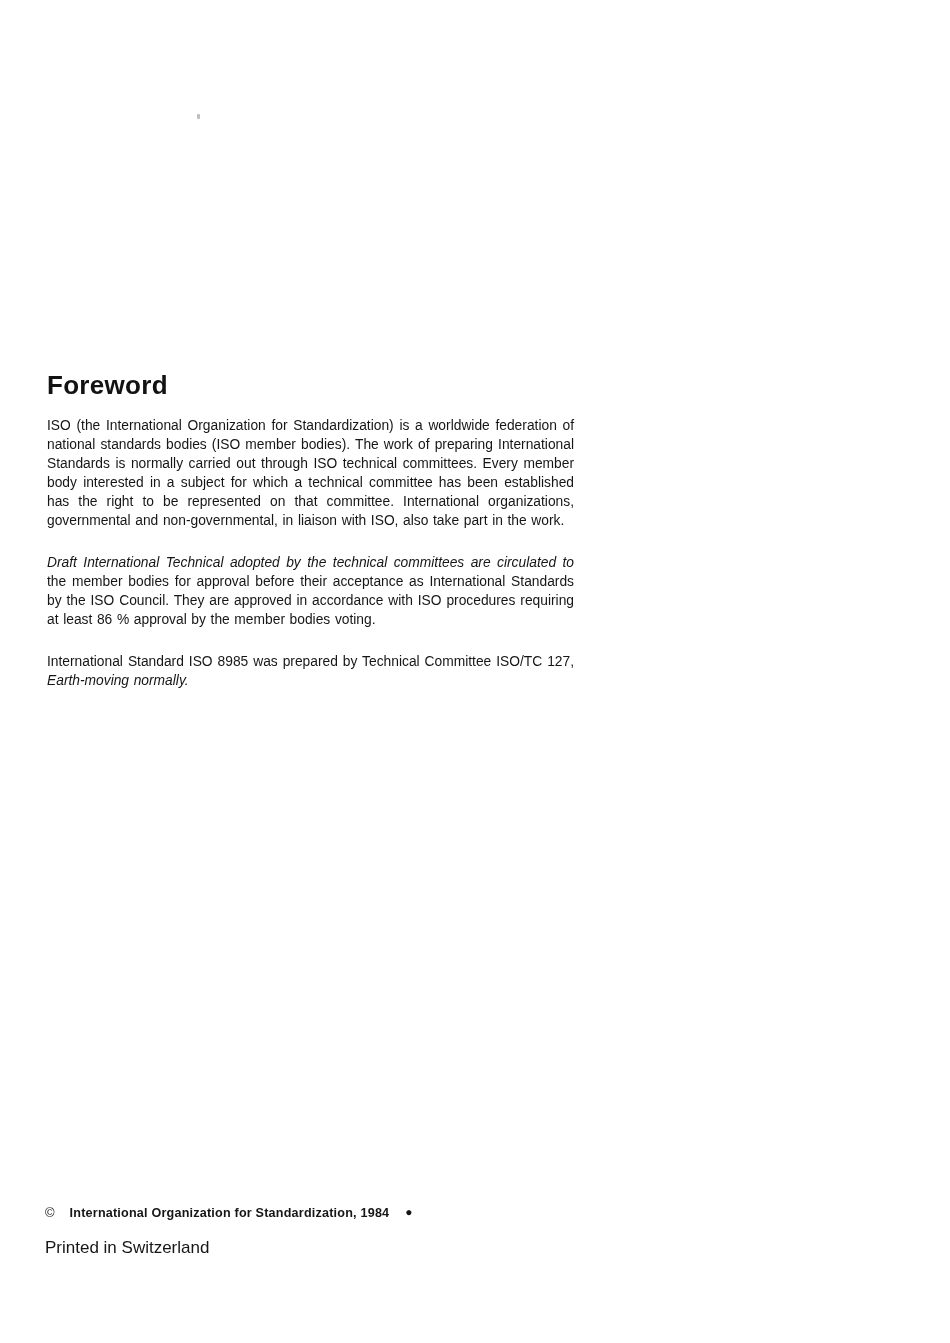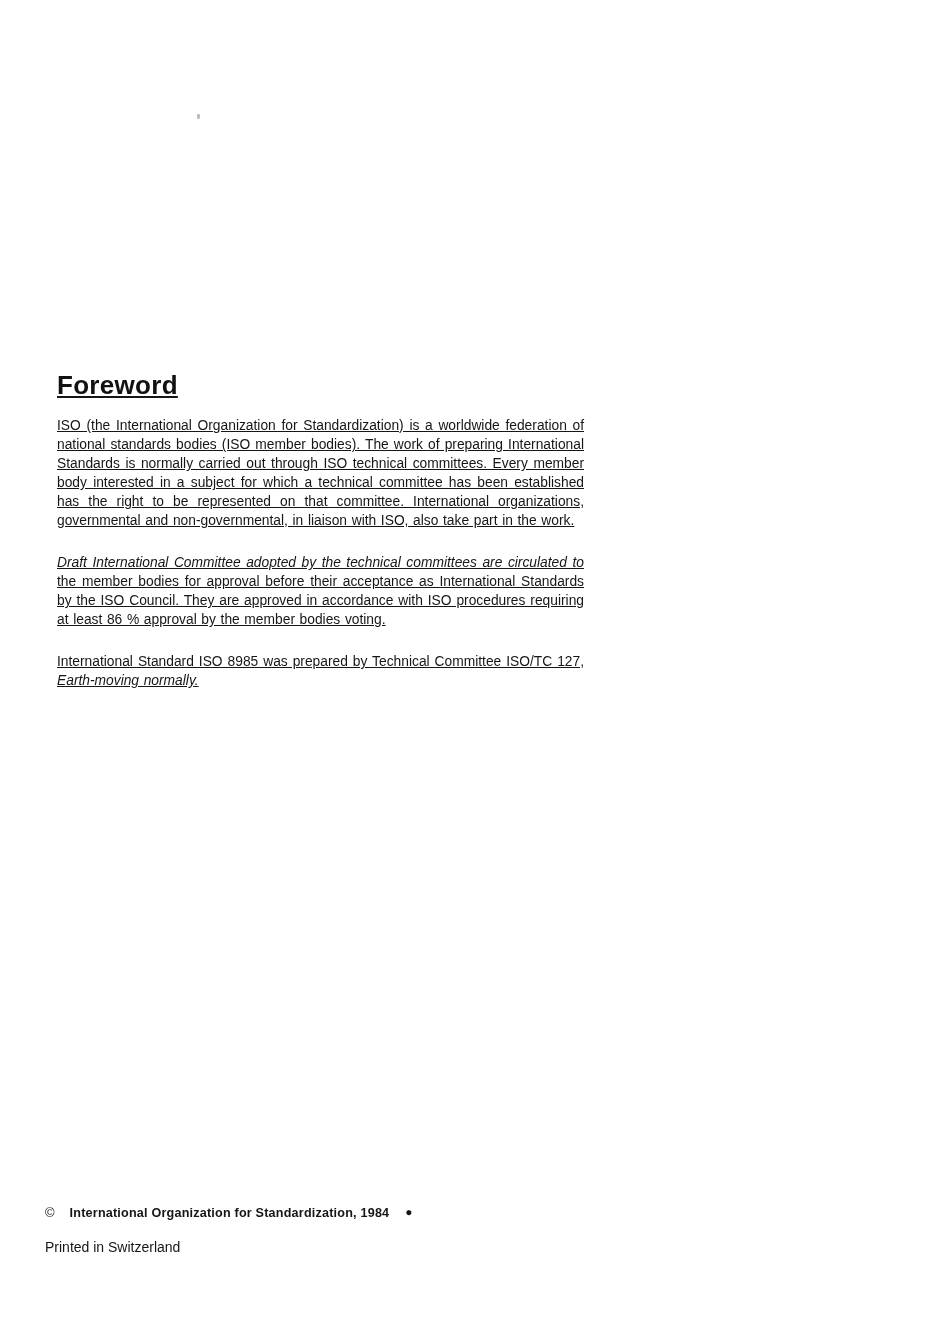--- a/index.html
+++ b/index.html
@@ -25,24 +25,23 @@
     position: absolute;
     left: 197px;
     top: 114px;
     width: 3px;
     height: 5px;
     background: rgba(70, 70, 70, 0.35);
     border-radius: 1px;
   }
   .content {
     position: absolute;
-    left: 57px;
+    left: 47px;
     top: 371px;
     width: 527px;
-    text-decoration: underline;
   }
   .heading {
     font-size: 26px;
     line-height: 28px;
     font-weight: bold;
     letter-spacing: 0.3px;
     margin: 0 0 17px 0;
     color: #121212;
   }
   .para {
@@ -75,38 +74,38 @@
   .end-bullet {
     display: inline-block;
     margin-left: 16px;
     font-size: 12px;
     transform: translateY(-1px);
   }
   .printed-note {
     position: absolute;
     left: 45px;
     top: 1240px;
-    font-size: 14px;
+    font-size: 17px;
     line-height: 15px;
   }
 </style>
 </head>
 <body>
 
 <div class="page">
 
   <div class="scan-artifact"></div>
 
   <div class="content">
 
     <h1 class="heading">Foreword</h1>
 
     <p class="para"><span>ISO (the International Organization for Standardization) is a worldwide federation of national standards bodies (ISO member bodies). The work of preparing International Standards is normally carried out through ISO technical committees. Every member body interested in a subject for which a technical committee has been established has the right to be represented on that committee. International organizations, governmental and non-governmental, in liaison with ISO, also take part in the work.</span></p>
 
-    <p class="para"><span class="italic">Draft International Committee adopted by the technical committees are circulated to</span><span> the member bodies for approval before their acceptance as International Standards by the ISO Council. They are approved in accordance with ISO procedures requiring at least 86 % approval by the member bodies voting.</span></p>
+    <p class="para"><span class="italic">Draft International Technical adopted by the technical committees are circulated to</span><span> the member bodies for approval before their acceptance as International Standards by the ISO Council. They are approved in accordance with ISO procedures requiring at least 86 % approval by the member bodies voting.</span></p>
 
     <p class="para"><span>International Standard ISO 8985 was prepared by Technical Committee ISO/TC 127, </span><span class="italic">Earth-moving normally.</span></p>
 
   </div>
 
   <div class="footer-copyright">
     <span class="copyright-symbol">©</span><span class="copyright-text">International Organization for Standardization, 1984</span><span class="end-bullet">●</span>
   </div>
 
   <div class="printed-note">Printed in Switzerland</div>

